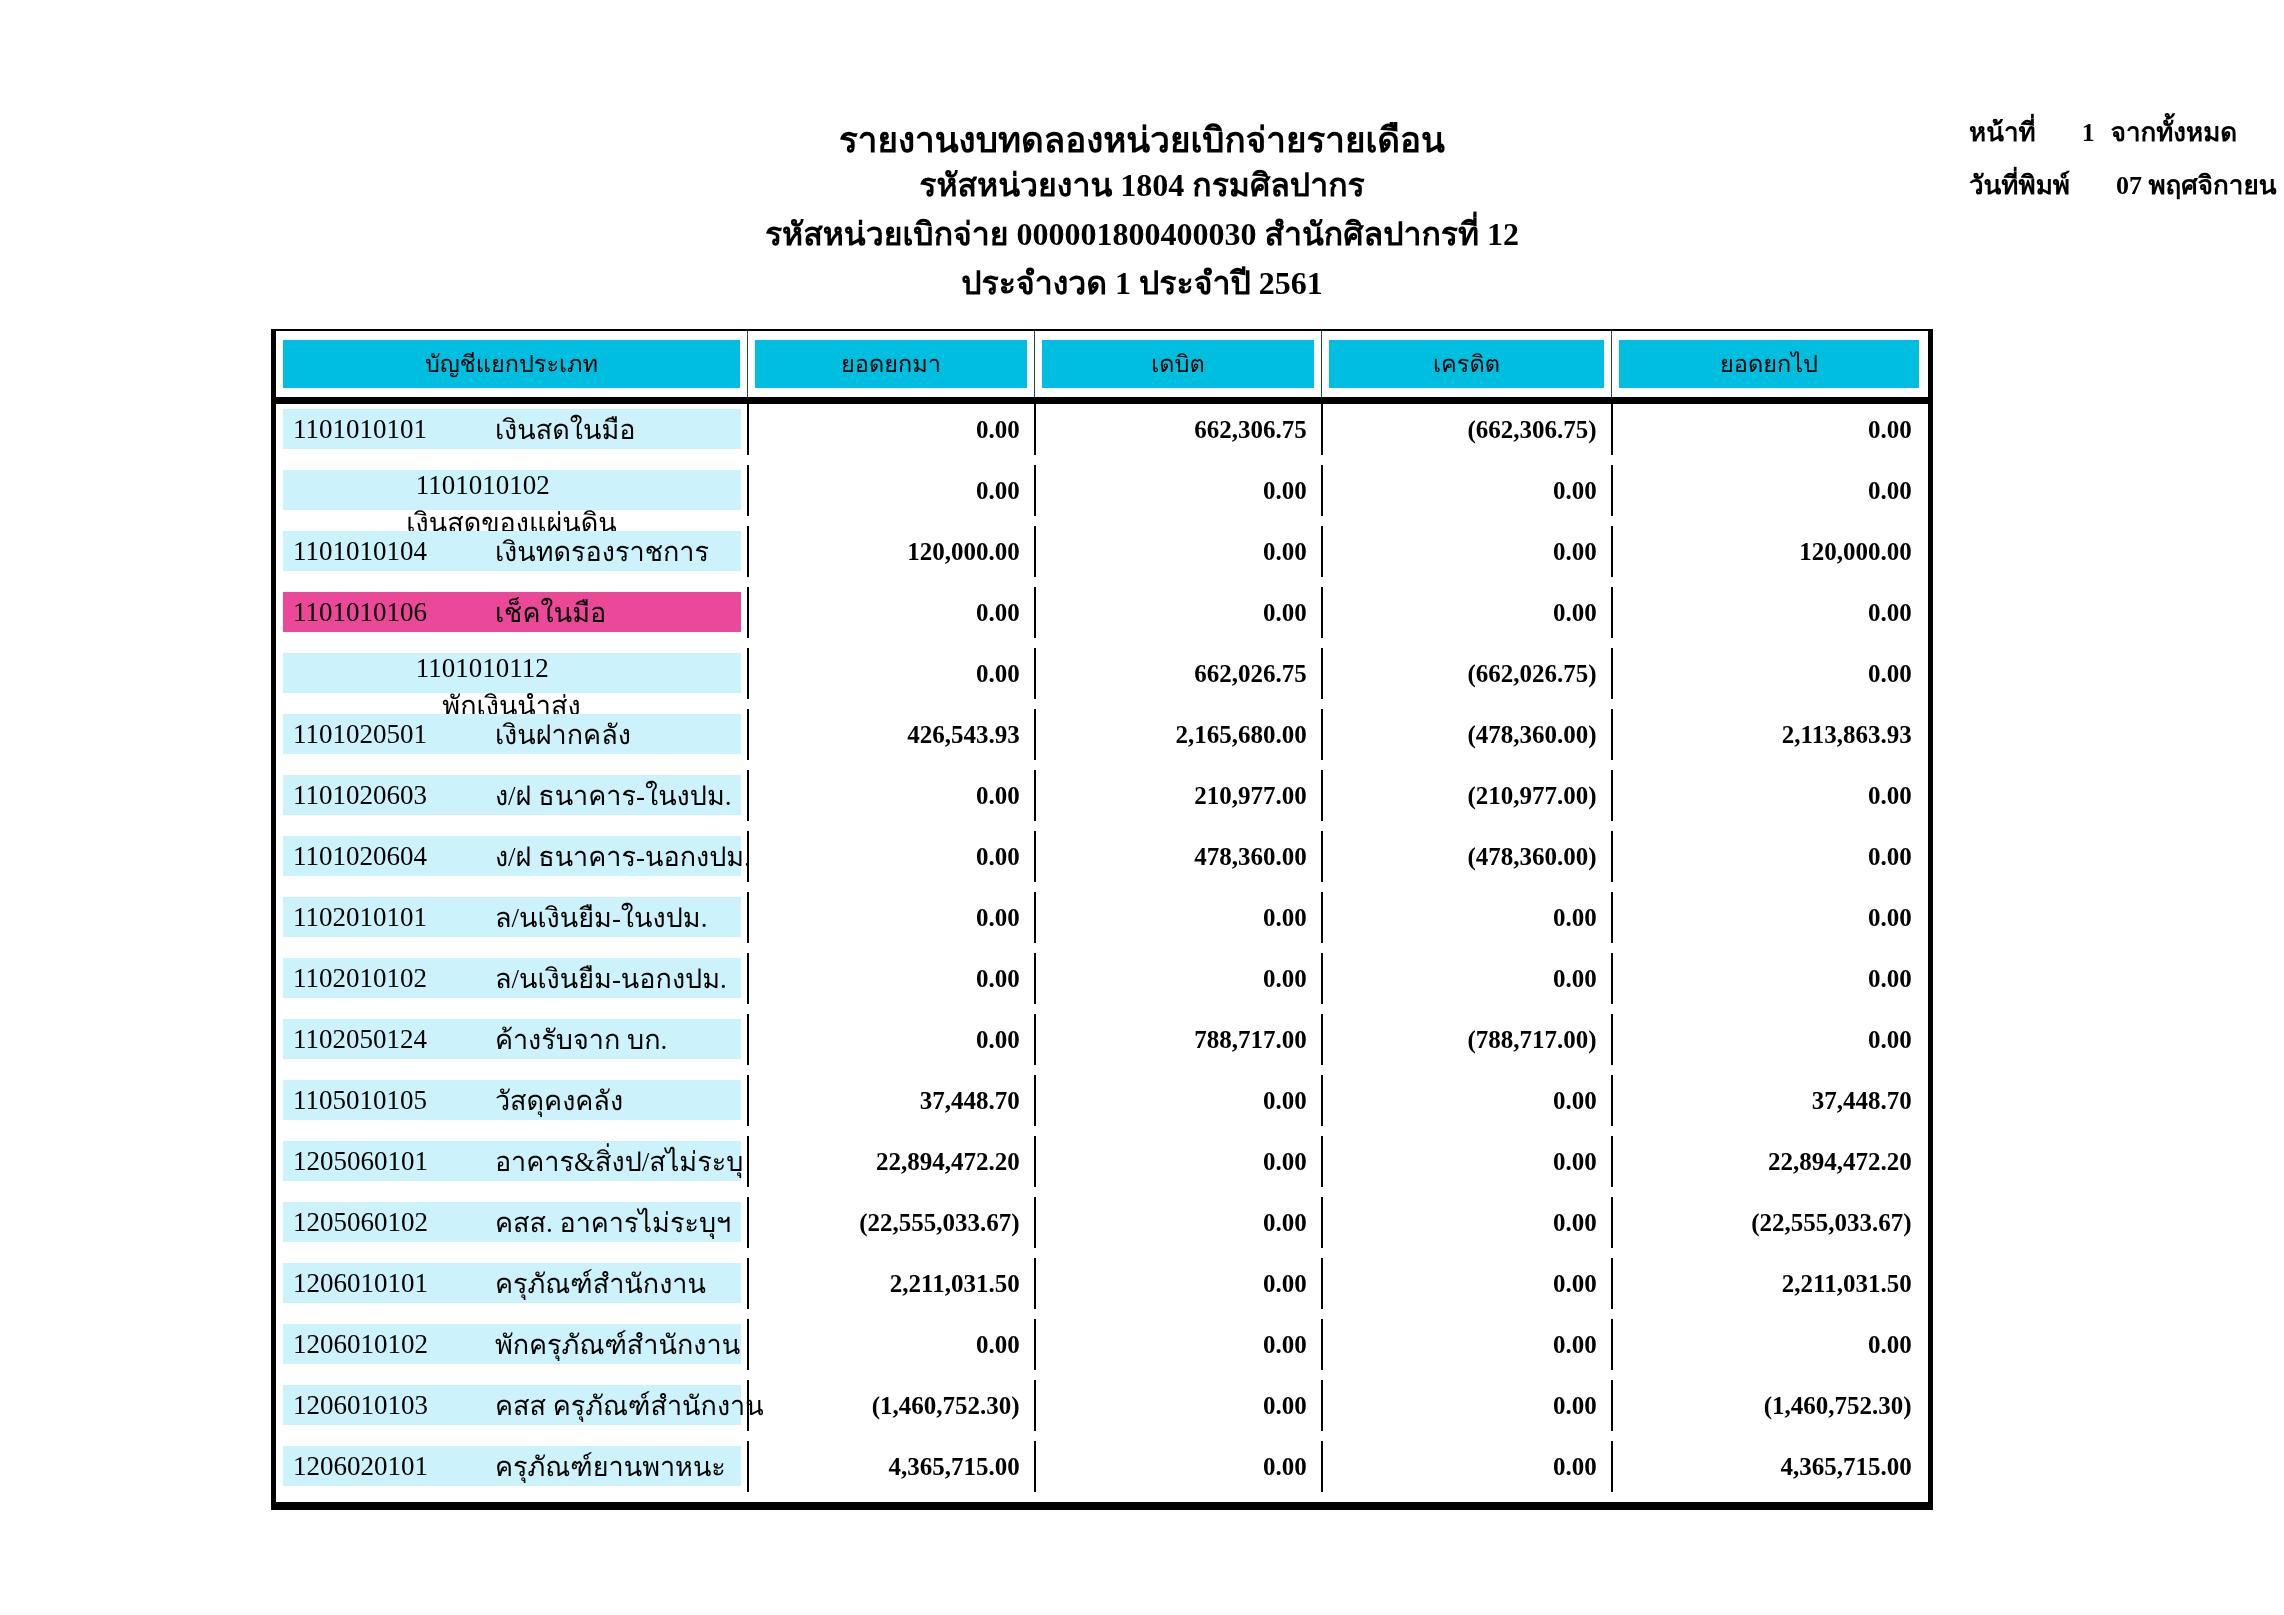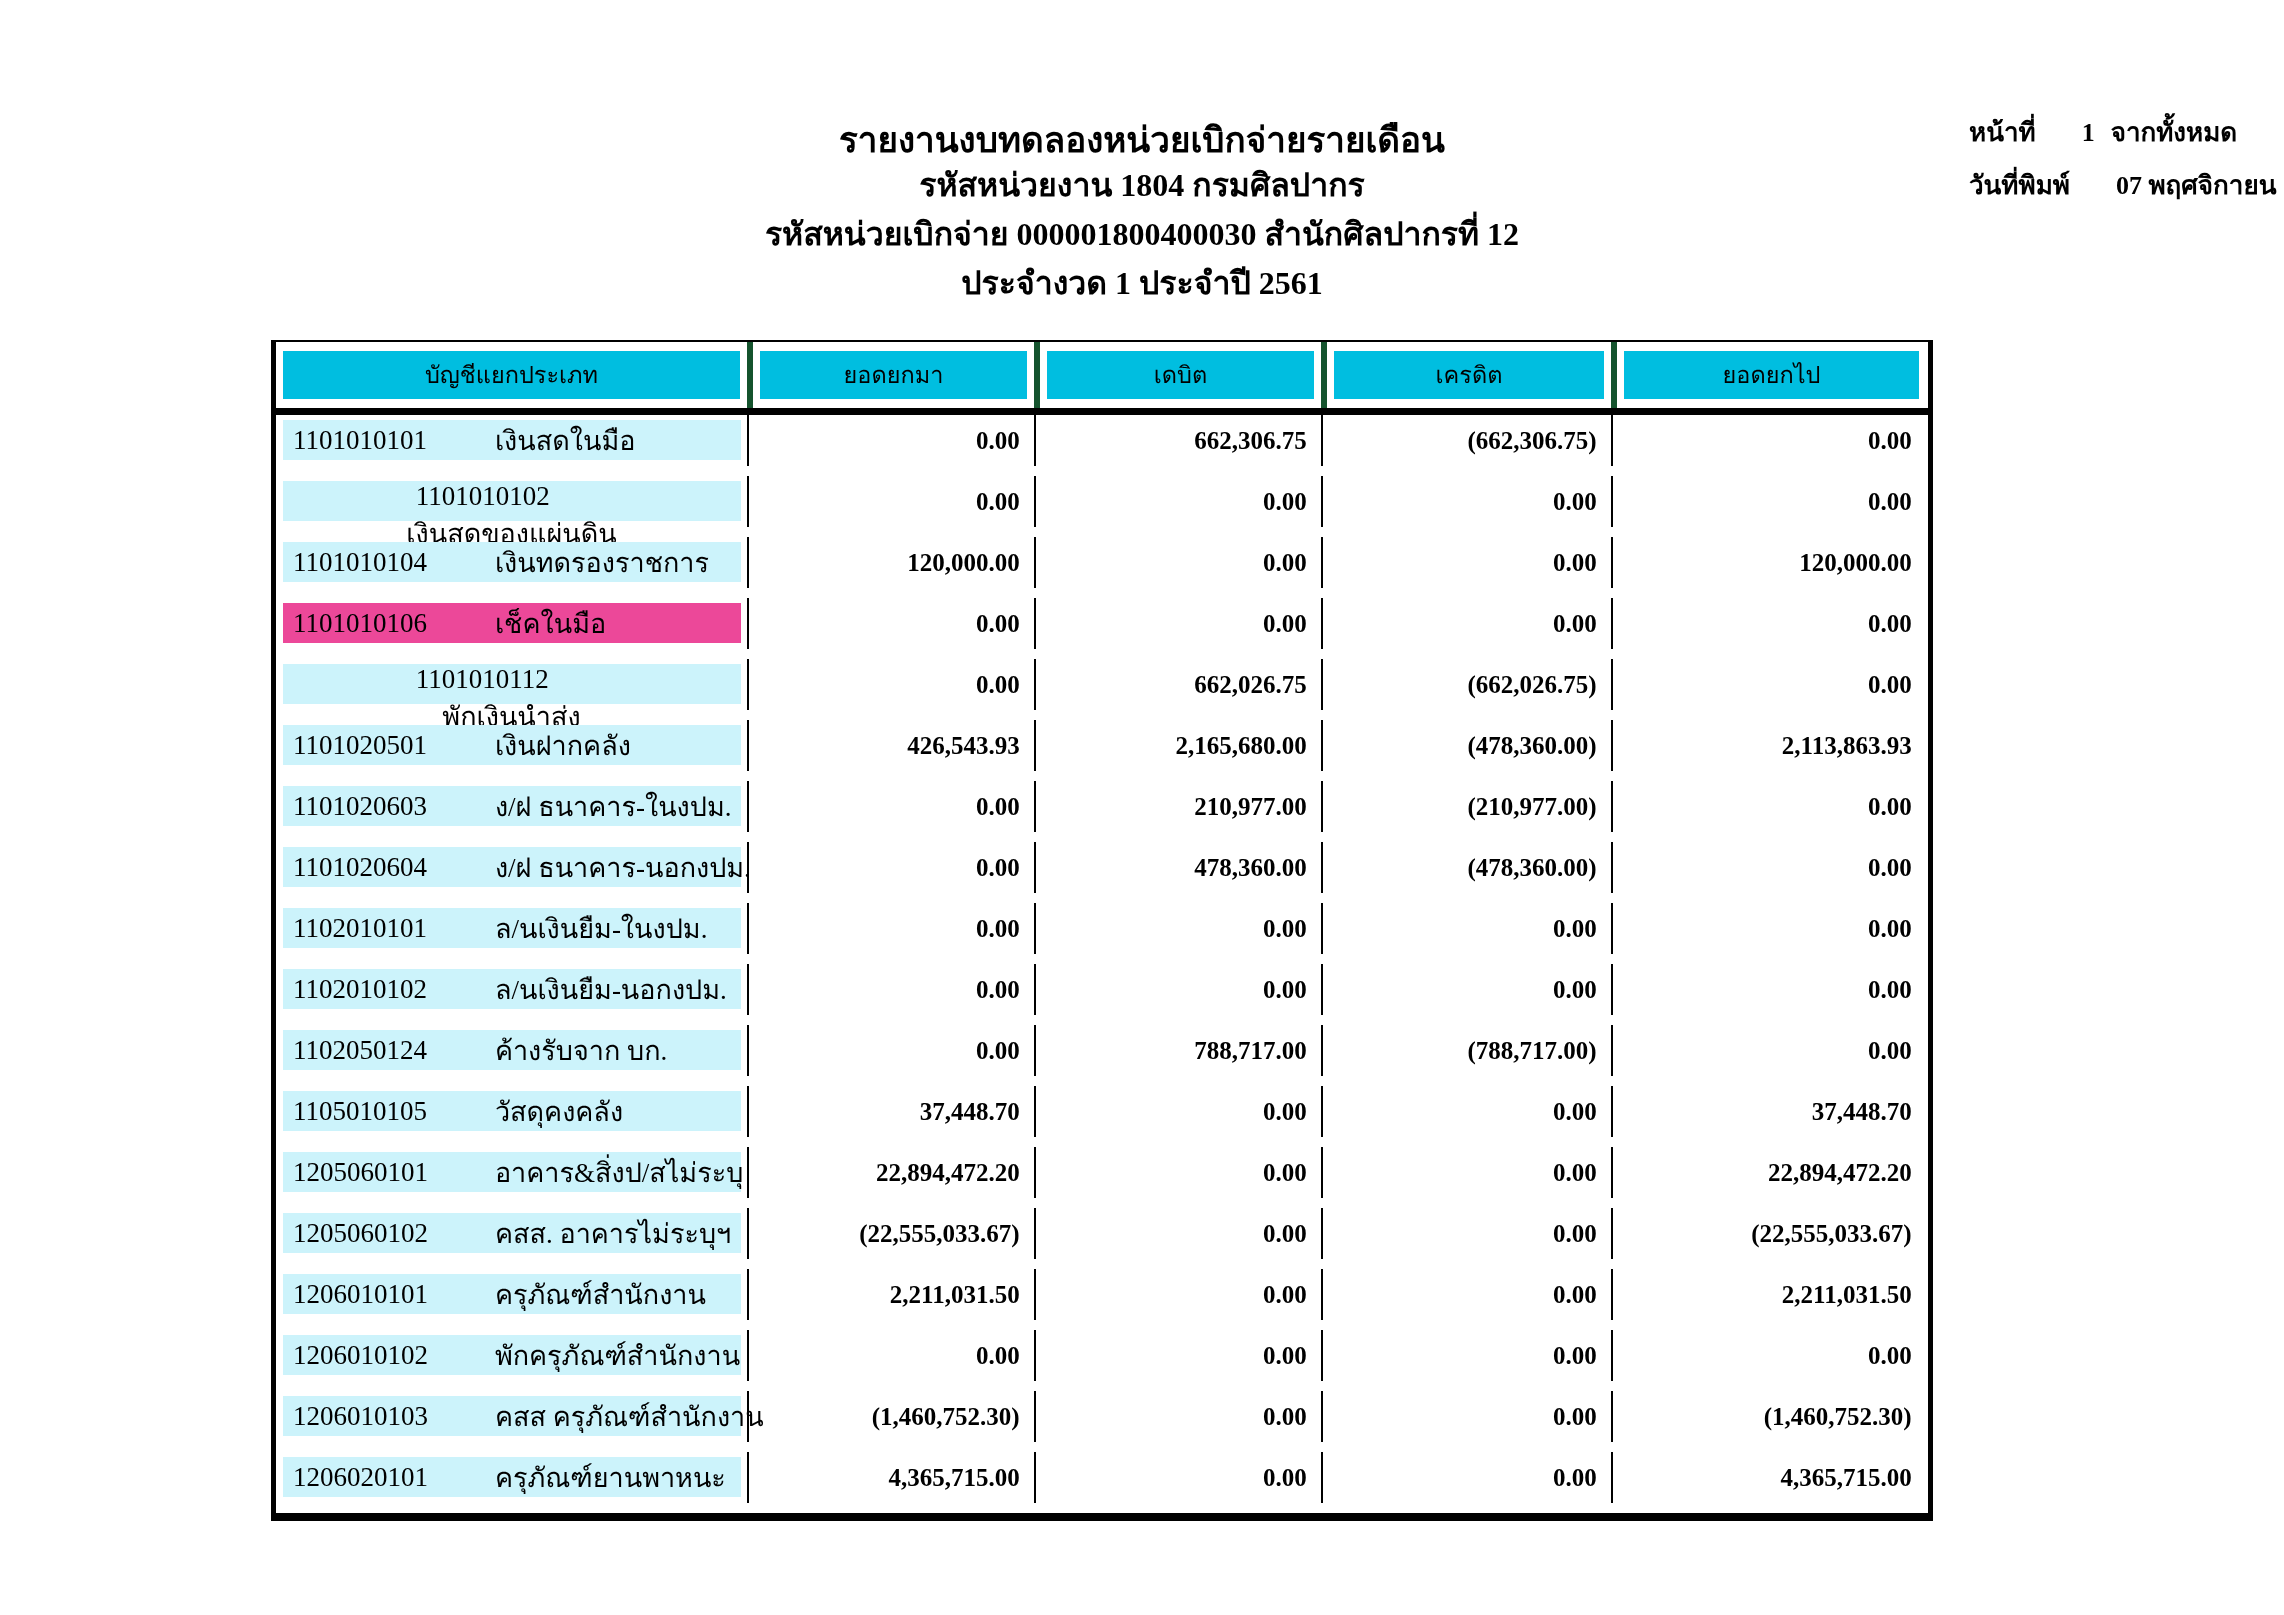--- a/index.html
+++ b/index.html
@@ -16,31 +16,31 @@
   .corner-row .sp1 { margin-left:46px; }
   .corner-row .sp2 { margin-left:16px; }
 
   
   .titles { position:absolute; left:0; top:121px; width:2284px; text-align:center; }
   .title-main { font-size:35px; font-weight:bold; height:48px; line-height:39px; }
   .title-sub  { font-size:32px; font-weight:bold; height:49px; line-height:33px; }
 
   
   .tbl {
-    position:absolute; left:271px; top:340px; width:1662px;
+    position:absolute; left:271px; top:329px; width:1662px;
     border-left:5.2px solid #000; border-right:5.2px solid #000;
     border-top:2px solid #000; border-bottom:8.5px solid #000;
     box-sizing:border-box; background:#fff;
   }
   .thead, .tr {
     display:grid;
     grid-template-columns:471px 287px 287px 290px 315px;
   }
   .thead { border-bottom:7.2px solid #000; }
-  .th { height:66px; background:#fff; border-left:6px solid #14532d; }
+  .th { height:66px; background:#fff; border-left:1px solid #14532d; }
   .th:first-child { border-left:none; }
   .hband {
     margin:8.5px 7.2px 9.8px 7.2px; height:48px; background:#00bee0;
     display:flex; align-items:center; justify-content:center;
     font-size:23.5px; color:#000;
   }
   .tr { height:61px; }
   .td { border-left:2px solid #000; box-sizing:border-box; }
   .td:first-child { border-left:none; }
   .td.c0 { padding:0 6.5px; }

